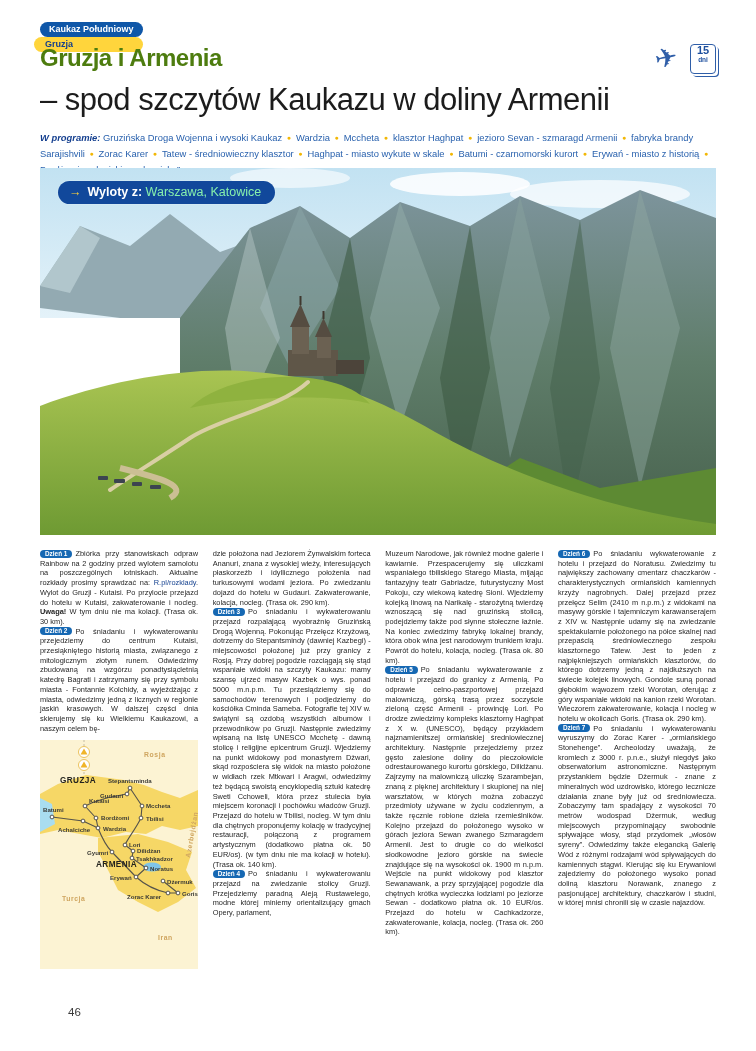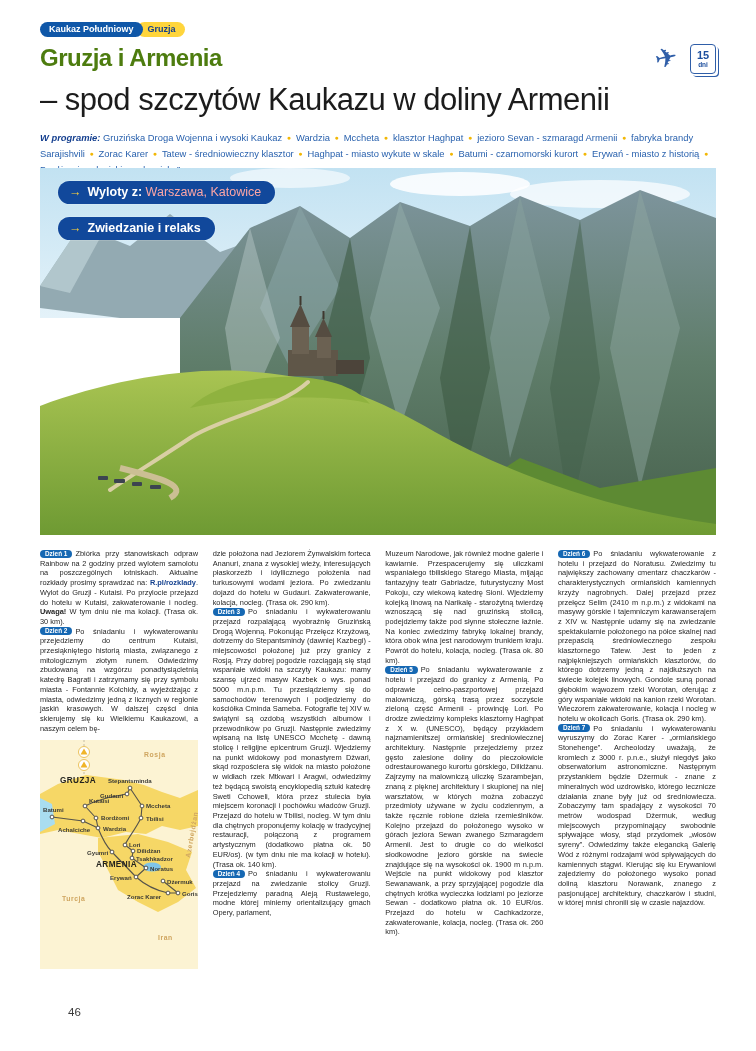--- a/index.html
+++ b/index.html
@@ -2,55 +2,55 @@
 <html lang="pl"><head>
 <meta charset="utf-8">
 <style>
   html,body{margin:0;padding:0;}
   body{
     width:756px;height:1051px;position:relative;background:#ffffff;
     font-family:"Liberation Sans","DejaVu Sans",sans-serif;color:#222;
     overflow:hidden;
   }
   
-  .crumbs{position:absolute;left:40px;top:22px;display:flex;}
+  .crumbs{position:absolute;left:40px;top:22px;display:flex;flex-direction:column;}
   .crumb{font-size:9px;font-weight:bold;padding:2px 9px 3px;border-radius:9px;line-height:10px;}
   .crumb.region{background:#0f57a8;color:#fff;z-index:1;}
   .crumb.country{background:#ffd53c;color:#123f8e;margin-left:-6px;padding-left:11px;}
   
   .title{position:absolute;left:40px;top:44px;font-size:24px;font-weight:bold;color:#4d7c0f;letter-spacing:-0.5px;}
   .subtitle{position:absolute;left:40px;top:82px;font-size:31px;font-weight:normal;color:#1c1c1c;letter-spacing:-0.5px;}
   .badges{position:absolute;right:40px;top:44px;display:flex;align-items:flex-start;gap:12px;}
   .plane{font-size:27px;color:#2f5ea8;transform:rotate(-12deg);line-height:28px;}
   .daybox{width:24px;height:28px;background:#fff;border:1.6px solid #2f5ea8;border-radius:4px;
-    box-shadow:2px 2px 0 #fff,3px 3px 0 #2f5ea8;display:flex;flex-direction:column;align-items:center;justify-content:center;}
+    box-shadow:2px 2px 0 #fff,3px 3px 0 #2f5ea8;display:flex;flex-direction:column;align-items:center;}
   .daybox .n{font-size:11px;font-weight:bold;color:#1d4f9e;line-height:11px;}
   .daybox .u{font-size:6.5px;font-weight:bold;color:#1d4f9e;line-height:7px;}
   
   .program{position:absolute;left:40px;top:130px;width:678px;font-size:9.4px;line-height:15px;color:#2a62ae;}
   .prog-label{font-weight:bold;color:#143f8f;font-style:italic;}
   .prog-item{white-space:normal;}
   .prog-item + .prog-item::before{content:"● ";color:#f2b705;font-size:7px;position:relative;top:-1px;margin:0 3px 0 2px;}
   
   .hero{position:absolute;left:40px;top:168px;width:676px;height:367px;overflow:hidden;}
   .hero svg{display:block;}
   .hero-btn{position:absolute;left:18px;background:#11489b;border-radius:13px;
     padding:4px 14px 5px 11px;color:#fff;font-size:12.5px;font-weight:bold;white-space:nowrap;
     box-shadow:0 0 0 1px rgba(255,255,255,.15);}
   .hero-btn .arr{color:#ffd23b;margin-right:6px;font-weight:bold;}
-  .hero-btn .rest{font-weight:normal;color:#fca5a5;}
+  .hero-btn .rest{font-weight:normal;color:#86efac;}
   .btn1{top:13px;} .btn2{top:49px;} .btn3{top:85px;}
   
   .cols{position:absolute;left:40px;top:549px;width:676px;display:flex;justify-content:space-between;}
   .col{width:158px;}
   .col p{margin:0;font-size:7.4px;line-height:9.7px;text-align:justify;color:#262626;}
   .day-badge{display:inline-block;background:#1668b3;color:#fff;font-weight:bold;font-size:6.4px;
     line-height:8.2px;padding:0 5px;border-radius:5px;margin-right:3px;position:relative;top:-0.5px;}
   .b{font-weight:bold;}
-  .blink{font-weight:bold;color:#14418f;}
+  .blink{font-weight:normal;color:#14418f;}
   
   .map-panel{width:158px;height:229px;margin-top:7px;}
   .map-panel svg{display:block;}
   .city{font-size:6.1px;font-weight:bold;fill:#3a3a35;}
   .regionlbl{font-size:8.2px;font-weight:bold;fill:#23231e;letter-spacing:0.4px;}
   .neigh{font-size:6.8px;font-weight:bold;fill:#cfa55f;letter-spacing:0.6px;}
   
   .pagenum{position:absolute;left:40px;top:1006px;font-size:11.5px;color:#3a3a3a;margin-left:28px;}
 </style>
 </head>
@@ -146,23 +146,20 @@
       <rect x="58" y="308" width="10" height="4" rx="1"></rect>
       <rect x="74" y="311" width="11" height="4" rx="1"></rect>
       <rect x="92" y="314" width="10" height="4" rx="1"></rect>
       <rect x="110" y="317" width="11" height="4" rx="1"></rect>
     </g>
   </svg>
 
   <div class="hero-btn btn1">
     <span class="arr">→</span><span>Wyloty z:</span><span class="rest"> Warszawa, Katowice</span>
   </div>
-  <div class="hero-btn btn2">
-    <span class="arr">→</span><span>Zwiedzanie i relaks</span><span class="rest"></span>
-  </div>
 </div>
 
 <div class="cols">
 
   <div class="col">
     <p>
       <span class="day-badge">Dzień 1</span><span>Zbiórka przy stanowiskach odpraw Rainbow na 2 godziny przed wylotem samolotu na poszczególnych lotniskach. Aktualne rozkłady prosimy sprawdzać na: </span><span class="blink">R.pl/rozklady</span><span>. Wylot do Gruzji - Kutaisi. Po przylocie przejazd do hotelu w Kutaisi, zakwaterowanie i nocleg. </span><span class="b">Uwaga!</span><span> W tym dniu nie ma kolacji. (Trasa ok. 30 km).</span>
     </p>
     <p>
       <span class="day-badge">Dzień 2</span><span>Po śniadaniu i wykwaterowaniu przejedziemy do centrum Kutaisi, przesiąkniętego historią miasta, związanego z mitologicznym złotym runem. Odwiedzimy zbudowaną na wzgórzu ponadtysiącletnią katedrę Bagrati i zatrzymamy się przy symbolu miasta - Fontannie Kolchidy, a wyjeżdżając z miasta, odwiedzimy jedną z licznych w regionie jaskiń krasowych. W dalszej części dnia skierujemy się ku Wielkiemu Kaukazowi, a naszym celem bę-</span>

